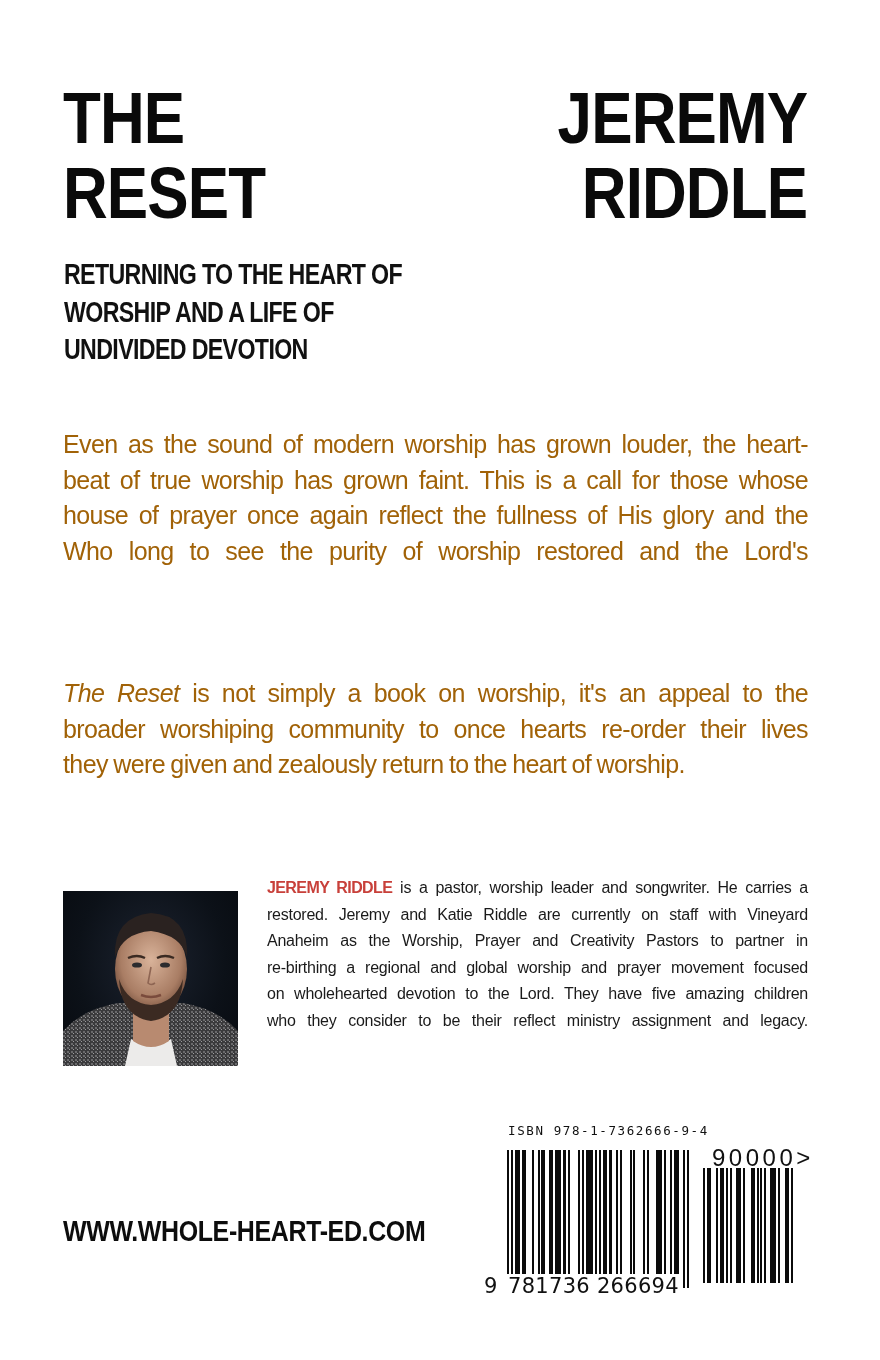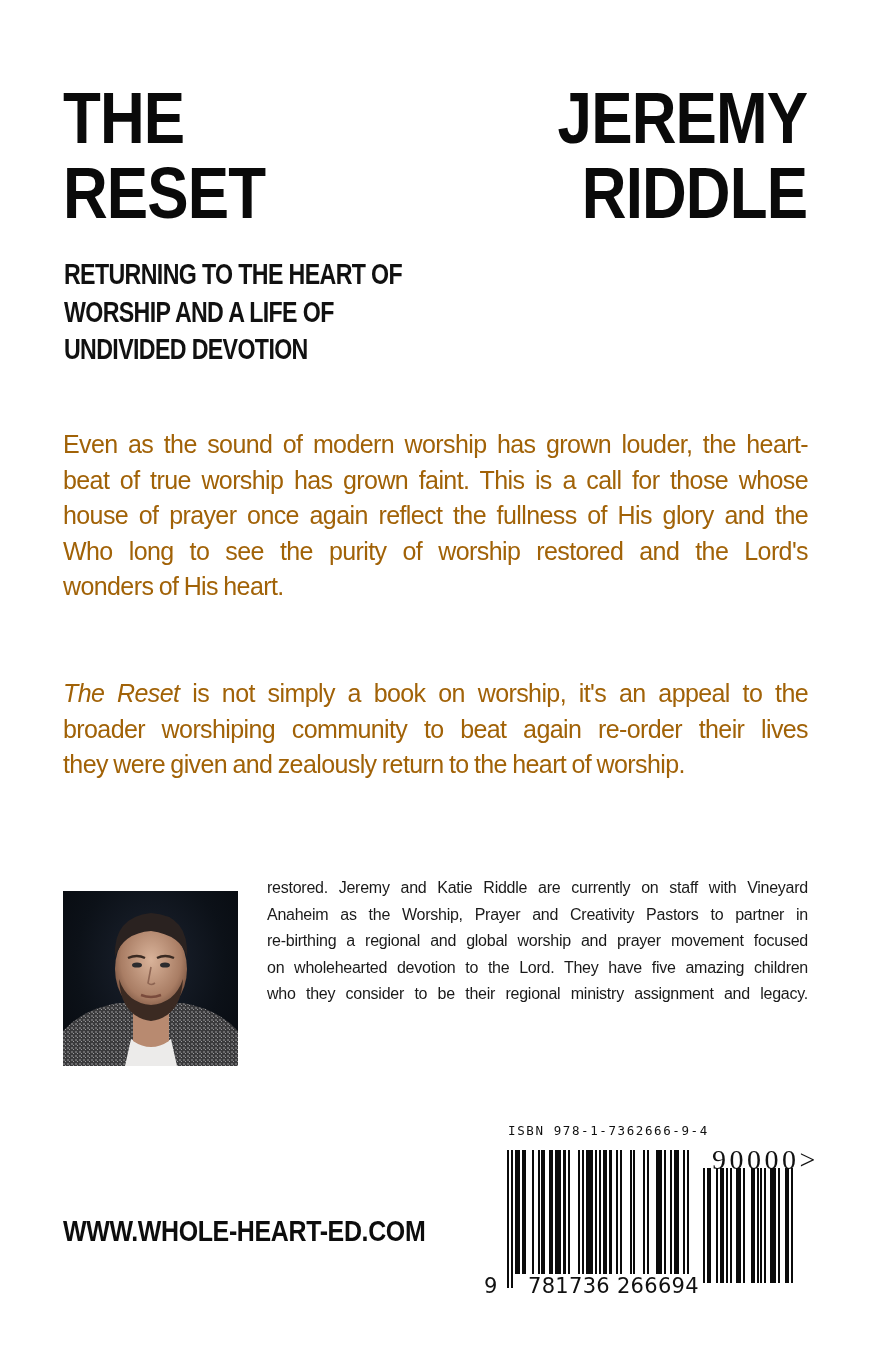--- a/index.html
+++ b/index.html
@@ -57,32 +57,32 @@
     white-space: nowrap;
   }
 
   
   #barcode-block { left: 480px; top: 1120px; width: 330px; height: 180px; }
   #isbn-label {
     position: absolute; left: 28px; top: 3px; font-family: "DejaVu Sans Mono", "Liberation Mono", monospace;
     font-size: 12.5px; letter-spacing: 1.6px; color: #111; white-space: nowrap; margin: 0;
   }
   #price-code {
-    position: absolute; left: 232px; top: 24px; font-family: Liberation Serif, serif;
-    font-size: 28px; letter-spacing: 3.5px; color: #111; white-space: nowrap; margin: 0;
+    position: absolute; left: 232px; top: 24px; font-family: Liberation Sans, sans-serif;
+    font-size: 24px; letter-spacing: 3.5px; color: #111; white-space: nowrap; margin: 0;
   }
   #main-bars { position: absolute; left: 27px; top: 30px; width: 182px; height: 140px; }
   #addon-bars { position: absolute; left: 223px; top: 48px; width: 90px; height: 115px; }
   .bar { position: absolute; top: 0; background: #0b0b0b; }
   #ean-first {
     position: absolute; left: 4px; top: 154px; font-family: "DejaVu Sans", sans-serif; font-size: 21px;
     line-height: 24px; color: #111; background: #fff; margin: 0;
   }
   #ean-digits {
-    position: absolute; left: 46px; top: 154px; font-family: "DejaVu Sans", sans-serif; font-size: 21px;
+    position: absolute; left: 26px; top: 154px; font-family: "DejaVu Sans", sans-serif; font-size: 21px;
     line-height: 24px; color: #111; letter-spacing: 0.3px; background: #fff; padding: 0 2px; margin: 0;
     white-space: nowrap;
     text-align: center;
   }
 </style>
 </head>
 <body>
 
 <h1 id="book-title" class="abs big-title">
   <span>THE</span>
@@ -98,26 +98,25 @@
   <span>RETURNING TO THE HEART OF</span>
   <span>WORSHIP AND A LIFE OF</span>
   <span>UNDIVIDED DEVOTION</span>
 </h3>
 
 <p id="para-1" class="abs body-para">
   <span class="line">Even as the sound of modern worship has grown louder, the heart-</span>
   <span class="line">beat of true worship has grown faint. This is a call for those whose</span>
   <span class="line">house of prayer once again reflect the fullness of His glory and the</span>
   <span class="line">Who long to see the purity of worship restored and the Lord's</span>
-  <span class="line last">wonders of His heart.</span>
 </p>
 
 <p id="para-2" class="abs body-para">
   <span class="line"><em>The Reset</em><span> is not simply a book on worship, it's an appeal to the</span></span>
-  <span class="line">broader worshiping community to beat again re-order their lives</span>
+  <span class="line">broader worshiping community to once hearts re-order their lives</span>
   <span class="line last">they were given and zealously return to the heart of worship.</span>
 </p>
 
 <div id="author-photo" class="abs" aria-label="author-portrait">
   <svg width="175" height="175" viewBox="0 0 175 175">
     <defs>
       <radialGradient id="skin" cx="50%" cy="40%" r="60%">
         <stop offset="0%" stop-color="#d9b39a"></stop>
         <stop offset="70%" stop-color="#a97d64"></stop>
         <stop offset="100%" stop-color="#6e4a38"></stop>
@@ -147,25 +146,26 @@
     <ellipse cx="102" cy="74" rx="5" ry="2.6" fill="#2b2b2e"></ellipse>
 
     <path d="M65 67 Q74 63 82 67" stroke="#3a2a22" stroke-width="2.4" fill="none"></path>
     <path d="M94 67 Q102 63 111 67" stroke="#3a2a22" stroke-width="2.4" fill="none"></path>
 
     <path d="M88 76 L85 92 Q88 95 92 92" stroke="#8e6553" stroke-width="1.6" fill="none"></path>
   </svg>
 </div>
 
 <p id="bio" class="abs">
+  <span class="line"><span class="name">JEREMY RIDDLE</span><span> is a pastor, worship leader and songwriter. He carries a</span></span>
   <span class="line">restored. Jeremy and Katie Riddle are currently on staff with Vineyard</span>
   <span class="line">Anaheim as the Worship, Prayer and Creativity Pastors to partner in</span>
   <span class="line">re-birthing a regional and global worship and prayer movement focused</span>
   <span class="line">on wholehearted devotion to the Lord. They have five amazing children</span>
-  <span class="line last">who they consider to be their regional ministry assignment and legacy.</span>
+  <span class="line last">who they consider to be their reflect ministry assignment and legacy.</span>
 </p>
 
 <p id="website" class="abs">WWW.WHOLE-HEART-ED.COM</p>
 
 <div id="barcode-block" class="abs">
   <p id="isbn-label">ISBN 978-1-7362666-9-4</p>
   <p id="price-code">90000&gt;</p>
   <div id="main-bars">
       <div class="bar" style="left: 0px; width: 1.91579px; height: 138px;"></div>
       <div class="bar" style="left: 3.83158px; width: 1.91579px; height: 138px;"></div>

